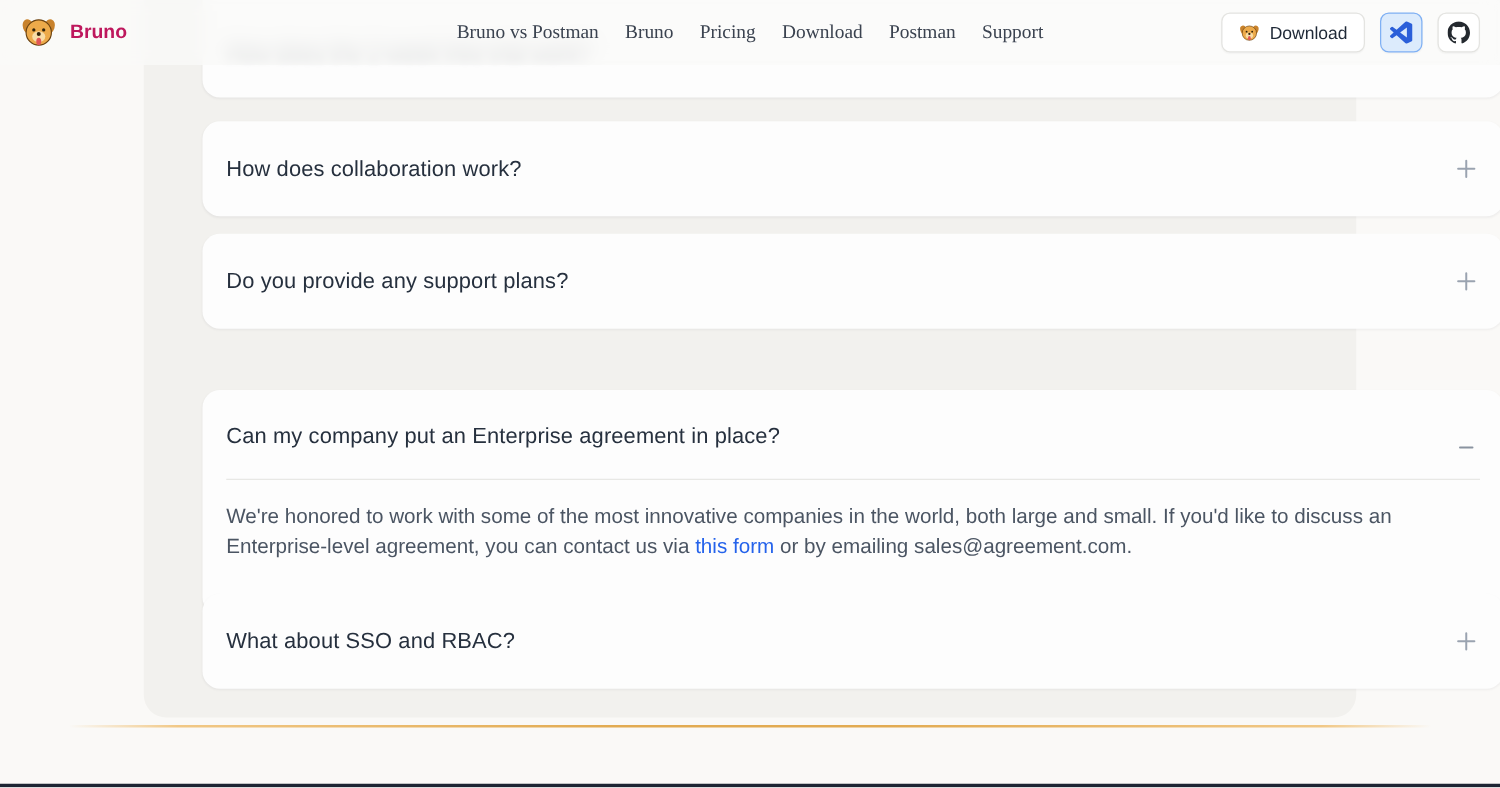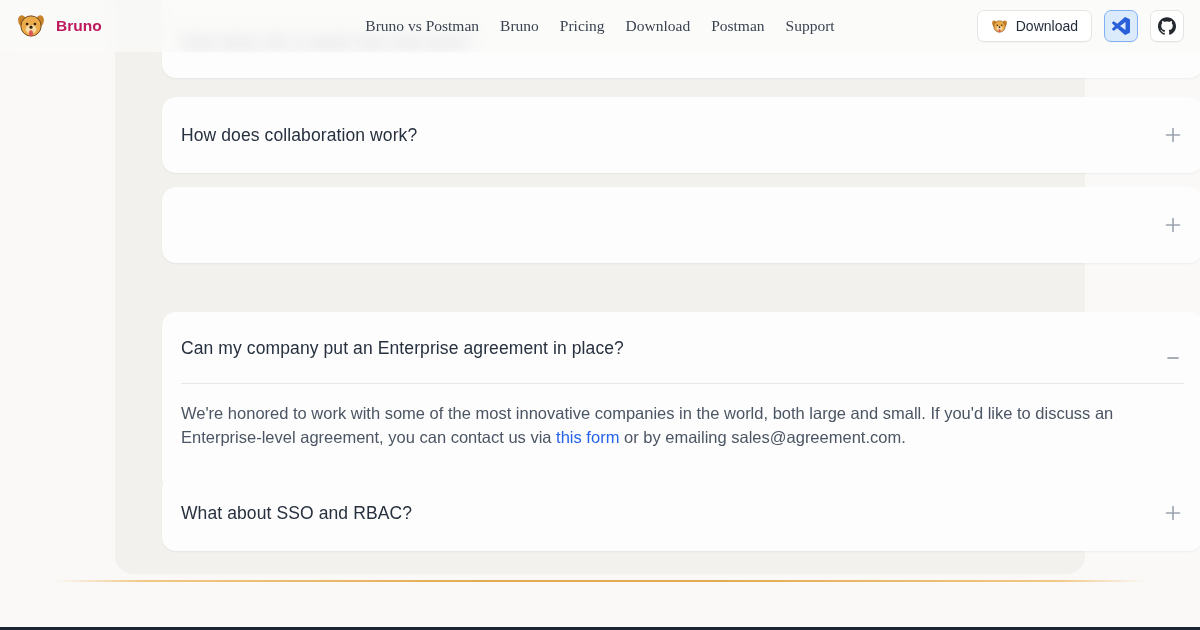--- a/index.html
+++ b/index.html
@@ -76,20 +76,21 @@
   <div class="card c2">
     <div class="q">How does collaboration work?</div>
     <span class="toggle">
       <svg width="20" height="20" viewBox="0 0 20 20">
           <path d="M10 3.5v13M3.5 10h13" stroke="#9aa3b0" stroke-width="1.6" stroke-linecap="round"></path>
         </svg>
     </span>
   </div>
 
   <div class="card c3">
+    <div class="q">Do you provide any support plans?</div>
     <span class="toggle">
       <svg width="20" height="20" viewBox="0 0 20 20">
           <path d="M10 3.5v13M3.5 10h13" stroke="#9aa3b0" stroke-width="1.6" stroke-linecap="round"></path>
         </svg>
     </span>
   </div>
 
   <div class="card c4">
     <div class="q">Can my company put an Enterprise agreement in place?</div>
     <span class="toggle">

